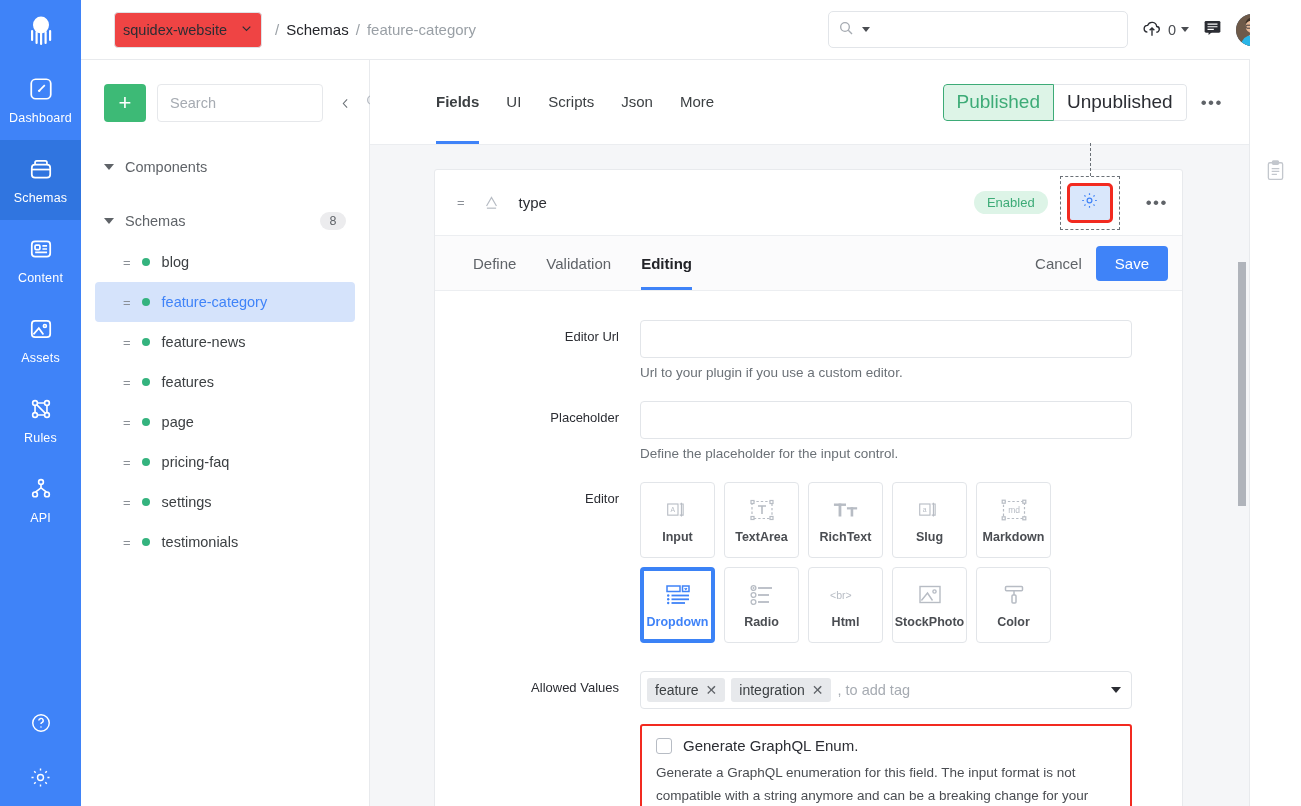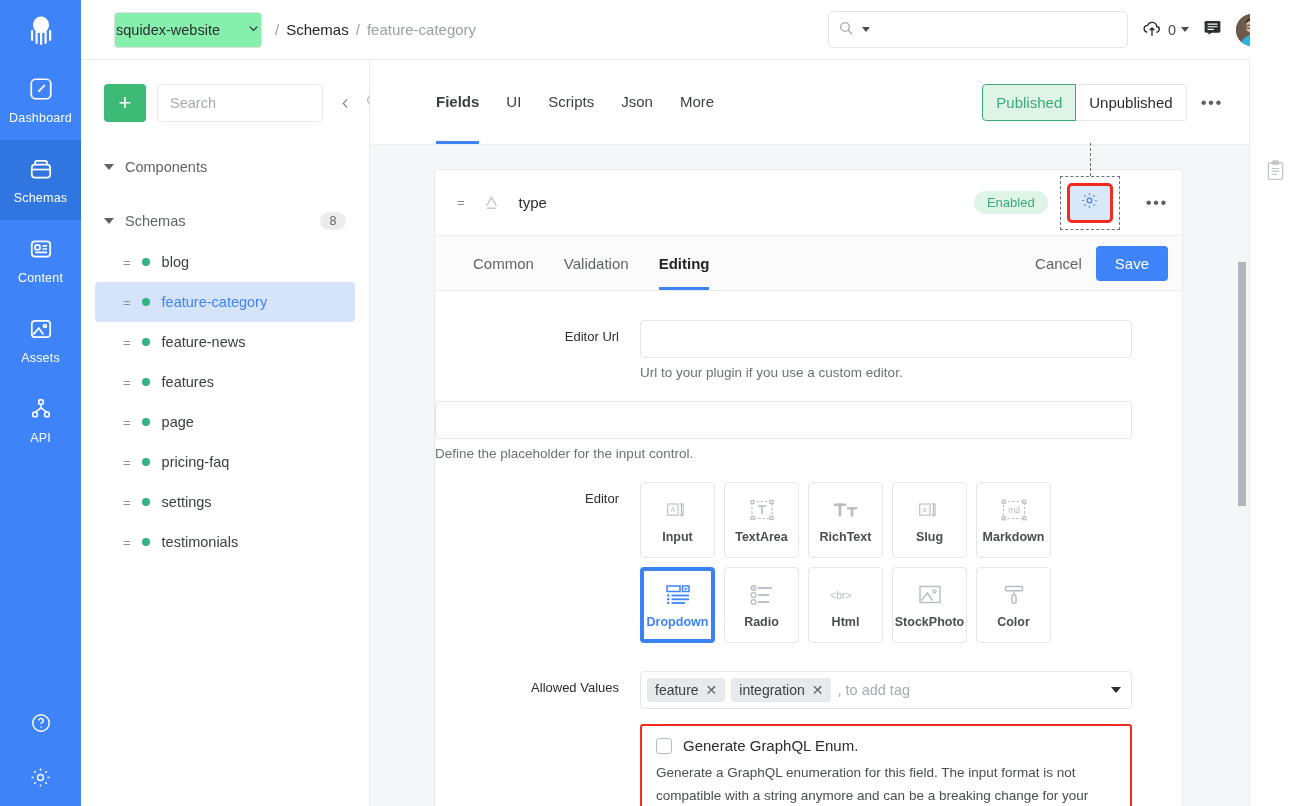--- a/index.html
+++ b/index.html
@@ -34,21 +34,21 @@
 
   
   .topbar {
     position: absolute; left: 81px; top: 0; width: 1220px; height: 60px;
     background: #fff; border-bottom: 1px solid #e8eaed;
     display: flex; align-items: center; padding: 0 12px 0 33px;
   }
   .app-select {
     height: 36px; min-width: 148px; border: 1px solid #dfe2e6; border-radius: 4px;
     display: flex; align-items: center; justify-content: space-between; gap: 10px;
-    padding: 0 1px; font-size: 14.5px; color: #2b2d33; cursor: pointer; background: #86efac;
+    padding: 0 8px; font-size: 14.5px; color: #2b2d33; cursor: pointer; background: #ef4444;
   }
   .breadcrumb { display: flex; align-items: center; gap: 7px; margin-left: 13px; font-size: 15px; }
   .bc-sep { color: #9aa0a6; }
   .bc-strong { color: #232429; }
   .bc-dim { color: #9aa0a6; }
   .topbar-right { margin-left: auto; display: flex; align-items: center; gap: 13px; }
   .quicknav {
     width: 300px; height: 37px; border: 1px solid #e2e5e9; border-radius: 5px; background: #fff;
     display: flex; align-items: center; padding: 0 9px; gap: 8px; cursor: text;
   }
@@ -135,21 +135,21 @@
     font-size: 15px; color: #3c4043; cursor: pointer; position: relative;
     height: 100%; display: flex; align-items: center; padding-bottom: 2px;
   }
   .maintab.active { font-weight: bold; }
   .maintab.active::after {
     content: ""; position: absolute; left: 0; right: 0; bottom: 0; height: 3px; background: #3f83f8;
   }
   .head-right { margin-left: auto; display: flex; align-items: center; gap: 14px; }
   .pubgroup { display: flex; border-radius: 4px; overflow: hidden; }
   .pub-btn {
-    height: 37px; padding: 1px 13px; font-size: 15px; display: flex; align-items: center;
+    height: 37px; padding: 1px 13px; font-size: 19px; display: flex; align-items: center;
     border: 1px solid #e2e5e9; cursor: pointer; background: #fff; color: #2b2d33;
   }
   .pub-btn.on { background: #ddf4e7; color: #3dab77; border-color: #3dab77; border-radius: 4px 0 0 4px; }
   .pub-btn:last-child { border-left: 0; border-radius: 0 4px 4px 0; }
   .dots { letter-spacing: 1.5px; color: #5f6368; cursor: pointer; font-size: 17px; line-height: 1; }
 
   .field-wrap { position: relative; padding: 24px 66px 0 64px; }
   .field-card {
     background: #fff; border: 1px solid #e8eaed; border-radius: 3px; overflow: visible;
   }
@@ -316,20 +316,32 @@
       <span>
         <svg width="26" height="26" viewBox="0 0 24 24" fill="none" stroke="#fff" stroke-width="1.6">
           <rect x="3.5" y="4.5" width="17" height="15" rx="3"></rect>
           <circle cx="15.6" cy="9.2" r="1.35"></circle>
           <path d="M5 17 L10 11.2 L14.2 17"></path>
         </svg>
       </span>
       <span class="rail-label">Assets</span>
     </div>
 
+    <div class="rail-item">
+      <span>
+        <svg width="26" height="26" viewBox="0 0 24 24" fill="none" stroke="#fff" stroke-width="1.5">
+          <circle cx="6.5" cy="6.5" r="2.2"></circle>
+            <circle cx="17.5" cy="6.5" r="2.2"></circle>
+          <circle cx="6.5" cy="17.5" r="2.2"></circle>
+            <circle cx="17.5" cy="17.5" r="2.2"></circle>
+          <path d="M8.7 6.5 H15.3 M6.5 8.7 V15.3 M17.5 8.7 V15.3 M8.7 17.5 H15.3 M8.2 8.2 L15.8 15.8"></path>
+        </svg>
+      </span>
+      <span class="rail-label">Rules</span>
+    </div>
 
     <div class="rail-item">
       <span>
         <svg width="26" height="26" viewBox="0 0 24 24" fill="none" stroke="#fff" stroke-width="1.5">
           <circle cx="12" cy="5.5" r="2.2"></circle>
             <circle cx="6.5" cy="17" r="2.2"></circle>
             <circle cx="17.5" cy="17" r="2.2"></circle>
           <path d="M12 7.7 V11 M12 11 L6.9 14.9 M12 11 L17.1 14.9"></path>
         </svg>
       </span>
@@ -535,40 +547,41 @@
                   <circle cx="12" cy="12" r="3"></circle>
                   <path d="M12 2.8v2.1M12 19.1v2.1M21.2 12h-2.1M4.9 12H2.8M18.5 5.5l-1.5 1.5M7 17l-1.5 1.5M18.5 18.5L17 17M7 7L5.5 5.5"></path>
                 </svg>
               </span>
             </div>
           </div>
           <div class="dots" style="margin-left:14px;">•••</div>
         </div>
 
         <div class="subtabs">
-          <div class="subtab">Common</div>
+          <div class="subtab">Define</div>
           <div class="subtab">Validation</div>
           <div class="subtab active">Editing</div>
           <div class="subtabs-right">
             <div class="link-btn">Cancel</div>
             <button class="save-btn">Save</button>
           </div>
         </div>
 
         <div class="form-body">
 
           <div class="form-row">
             <div class="form-label">Editor Url</div>
             <div class="form-field">
               <input class="text-input" value="" style="">
               <div class="hint">Url to your plugin if you use a custom editor.</div>
             </div>
           </div>
 
           <div class="form-row">
+            <div class="form-label">Placeholder</div>
             <div class="form-field">
               <input class="text-input" value="" style="">
               <div class="hint">Define the placeholder for the input control.</div>
             </div>
           </div>
 
           <div class="form-row">
             <div class="form-label">Editor</div>
             <div class="form-field">
               <div class="editor-grid">

